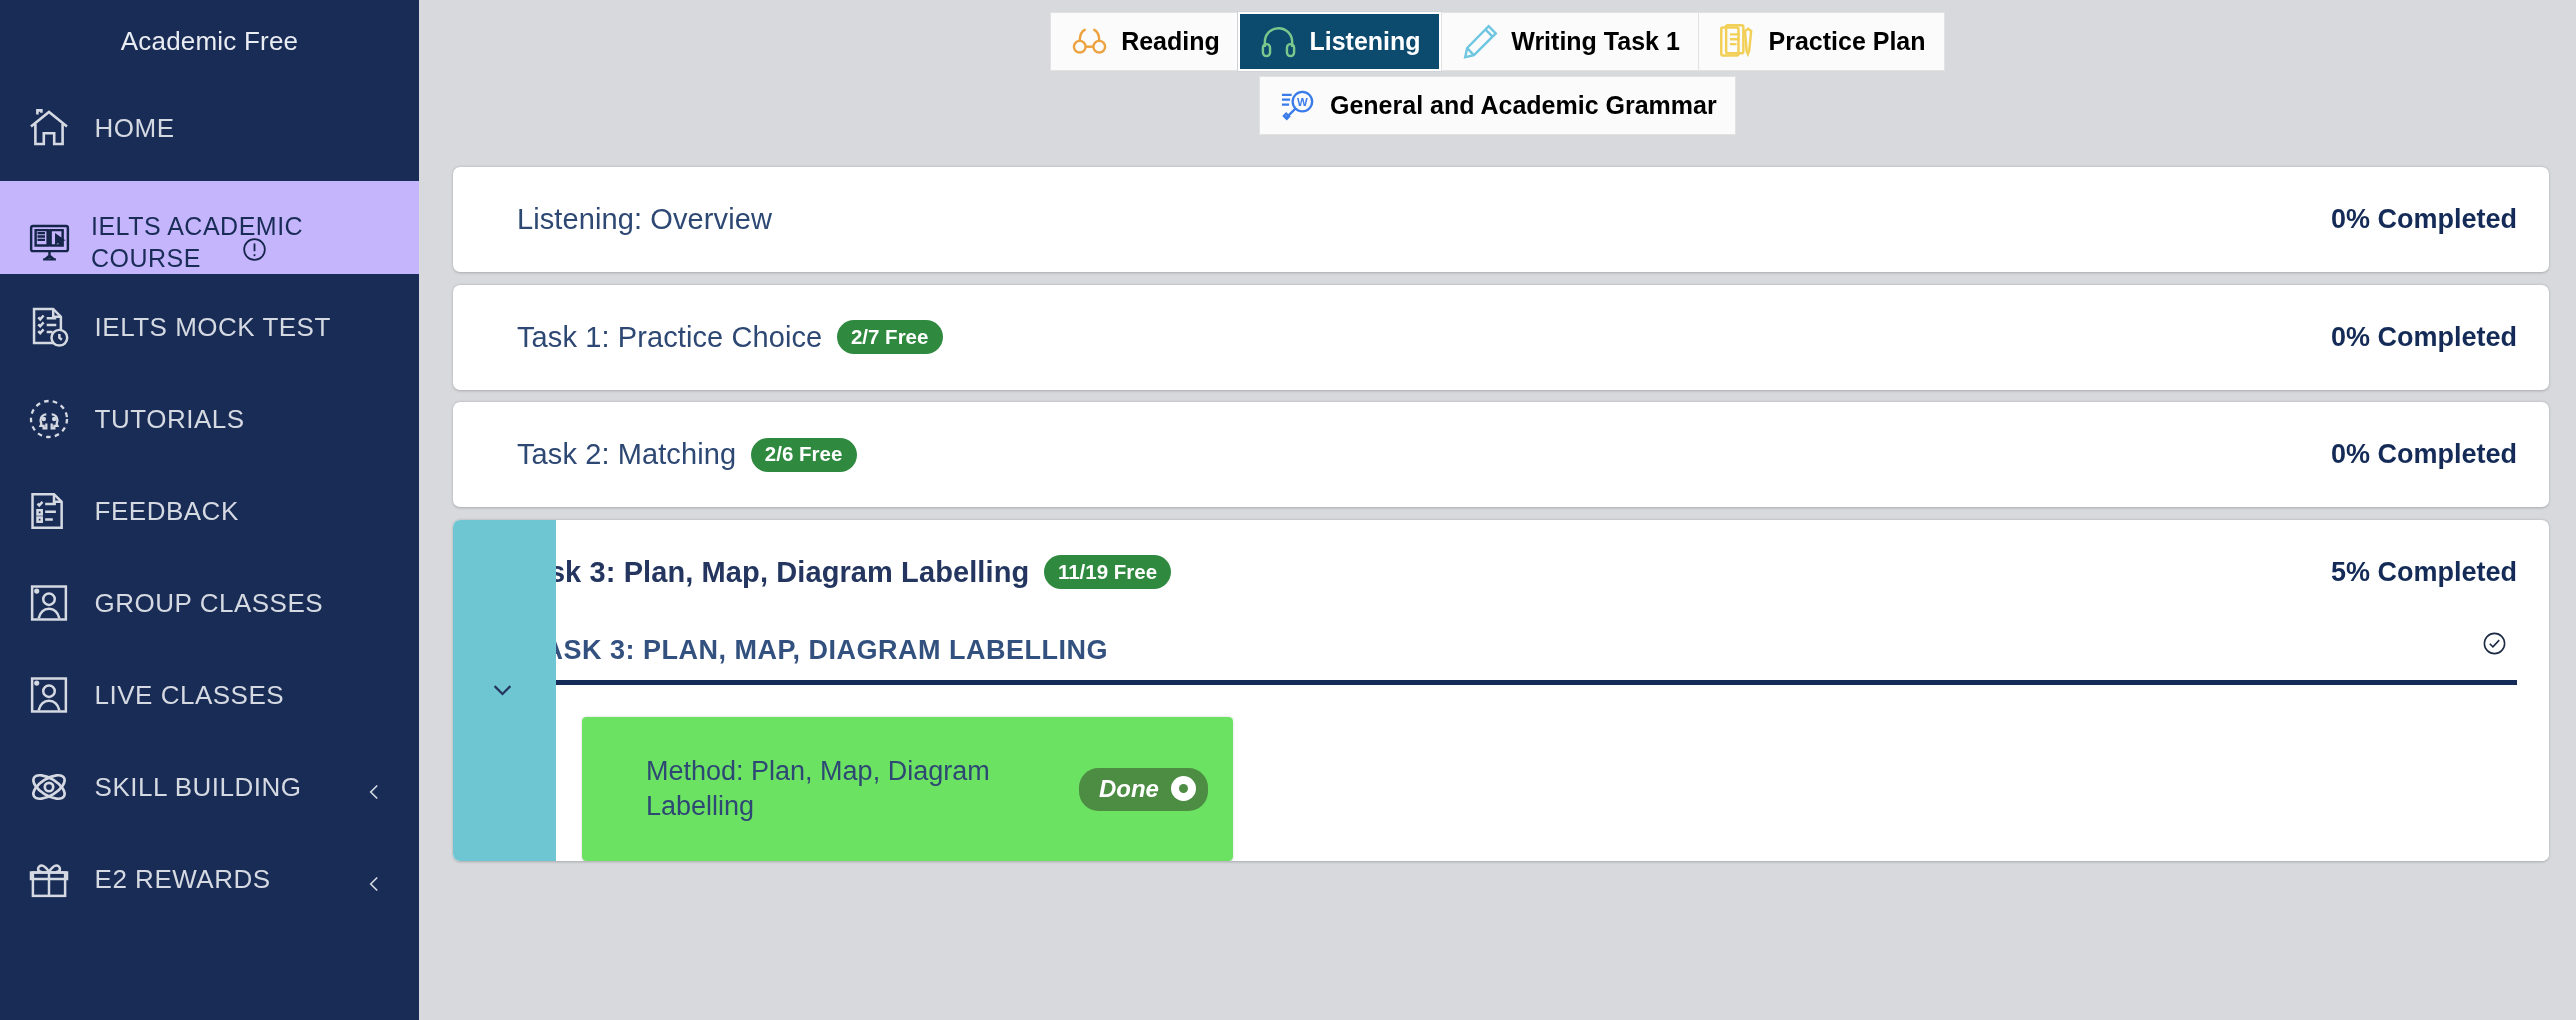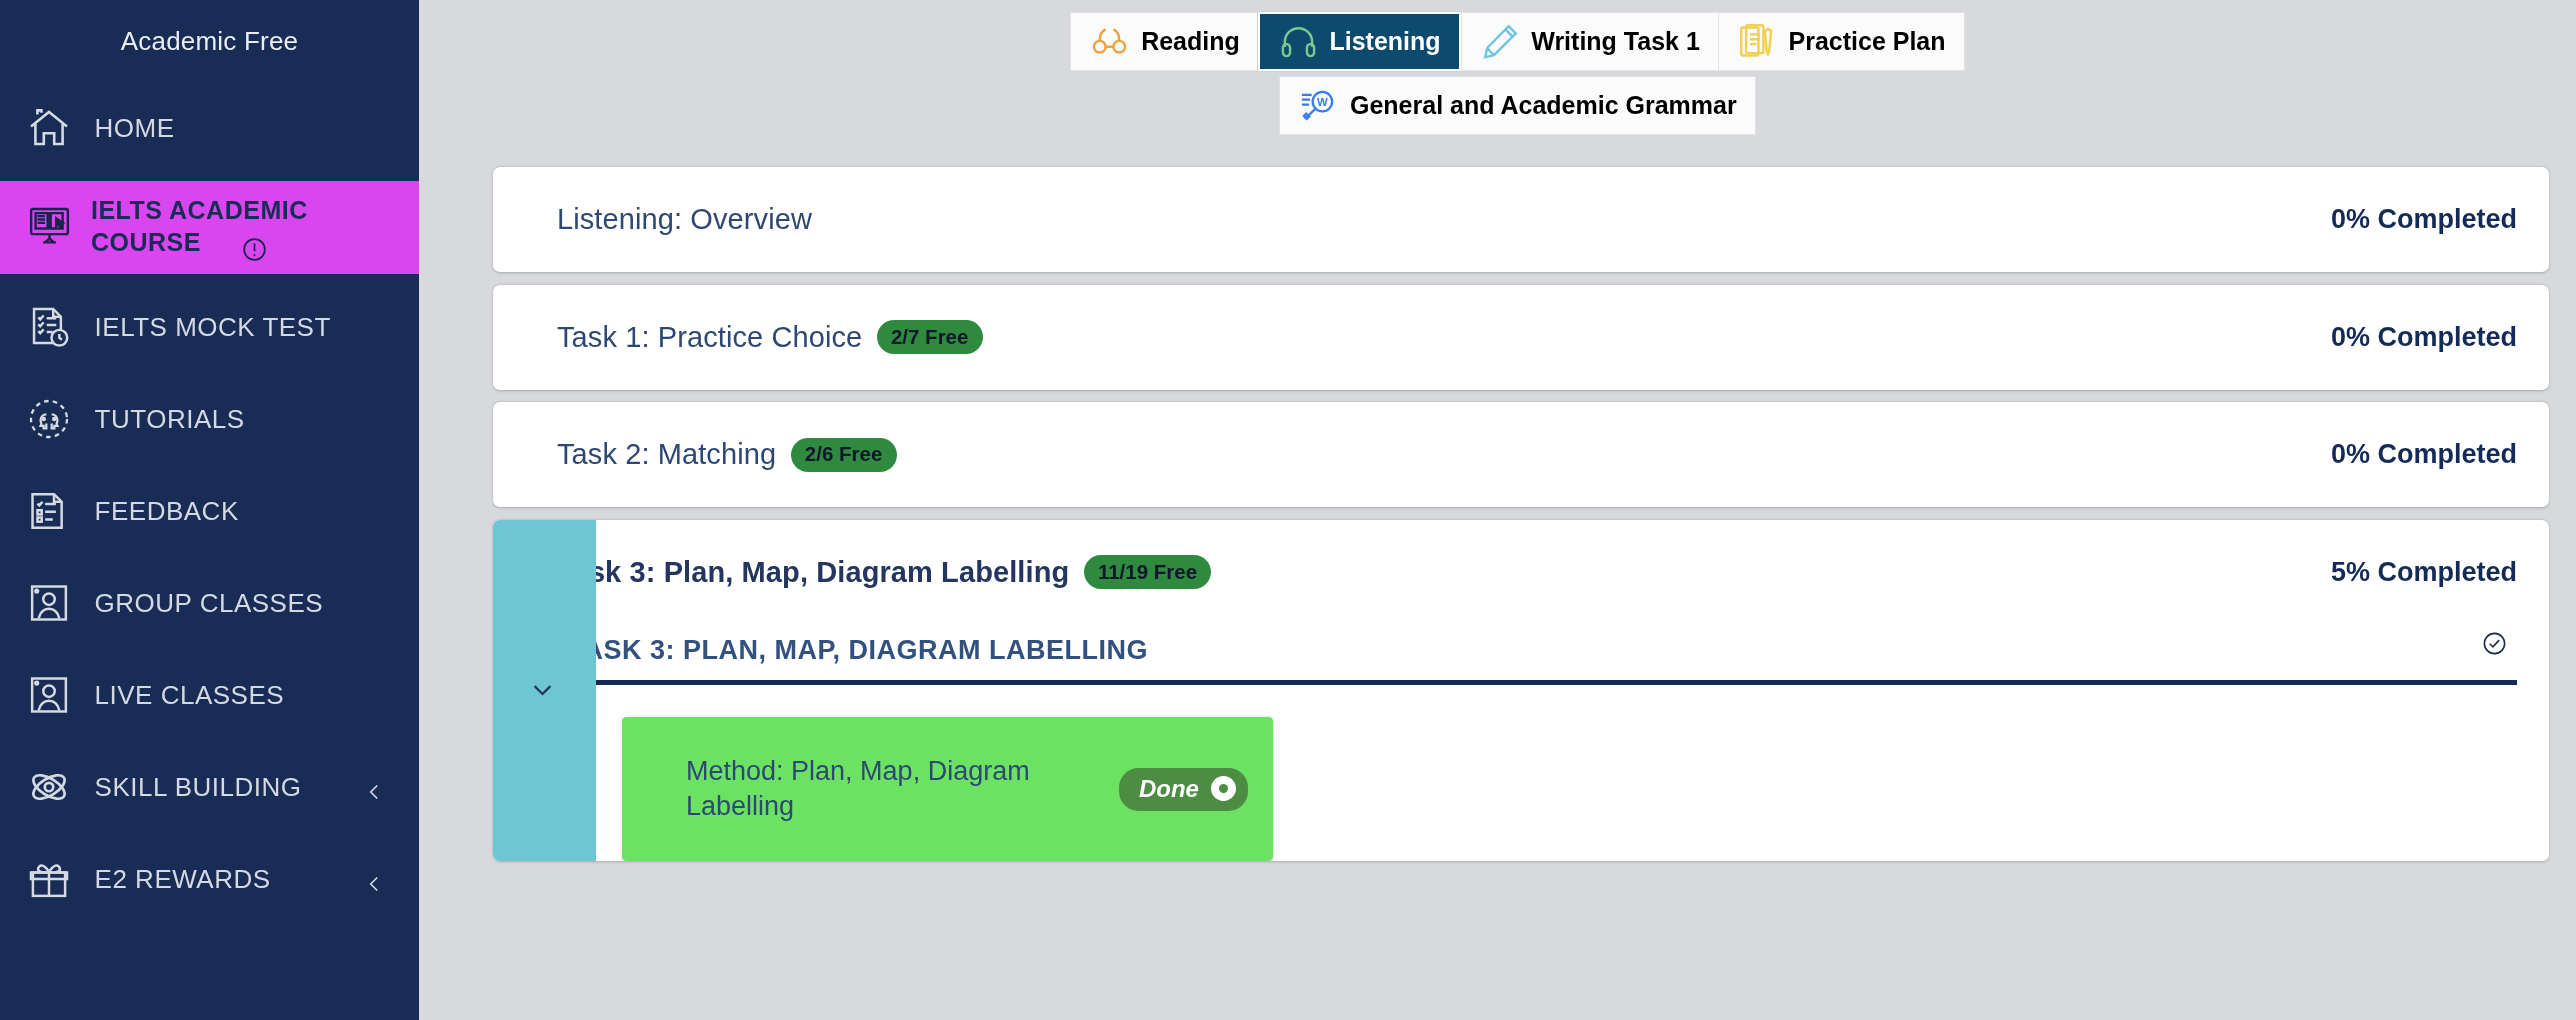--- a/index.html
+++ b/index.html
@@ -2,21 +2,21 @@
 <html style="font-size:14.3px"><head>
 <meta charset="utf-8">
 <style>
   * { box-sizing: border-box; margin: 0; padding: 0; }
   html, body {
     width: 2576px; height: 1020px;
     overflow: hidden;
     background: #d7d9dd;
     font-family: "Liberation Sans", sans-serif;
   }
-  .app { display: flex; width: 2576px; height: 1020px; gap: 40px; }
+  .app { display: flex; width: 2576px; height: 1020px; }
 
   
   .sidebar {
     width: 419px; min-width: 419px; height: 1020px;
     background: #192c56;
     position: relative;
   }
   .brand {
     height: 82px;
     display: flex; align-items: center; justify-content: center;
@@ -39,27 +39,27 @@
     margin-right: 19.6px;
   }
   .nav-item .ico svg { display: block; }
   .nav-item .label { white-space: nowrap; }
   .nav-item .chev {
     position: absolute; right: 34px; top: 50%; transform: translateY(-50%);
     width: 19.6px; height: 19.6px;
   }
 
   .nav-item.active {
-    background: #d946ef;
+    background: #c4b5fd;
     color: #192c56;
-    font-weight: bold;
+    font-weight: normal;
     height: 93px;
     margin: 7.1px 0;
     padding-left: 23px;
-    align-items: flex-start;
+    align-items: flex-end;
     padding-top: 12.5px;
   }
   .nav-item.active .wrap {
     display: block;
     line-height: 1.28;
     font-size: 25px;
   }
   .nav-item.active .rowtop { display: flex; align-items: center; }
   .nav-item.active .ico { margin-right: 16px; }
   .warn-ico { display: inline-block; vertical-align: -4.5px; margin-left: 9px; }
@@ -120,21 +120,21 @@
   .card-title {
     font-size: 29px;
     color: #2e4874;
     display: flex; align-items: center;
     letter-spacing: 0.1px;
   }
   .card.expanded .card-title { font-weight: bold; color: #24365f; }
   .badge {
     display: inline-flex; align-items: center;
     background: #2f8a40;
-    color: #0f172a;
+    color: #ffffff;
     font-size: 20.5px;
     font-weight: bold;
     border-radius: 18px;
     padding: 4.5px 14.3px 5.4px 14.3px;
     margin-left: 14.3px;
     white-space: nowrap;
   }
   .pct {
     margin-left: auto;
     font-size: 27px;

